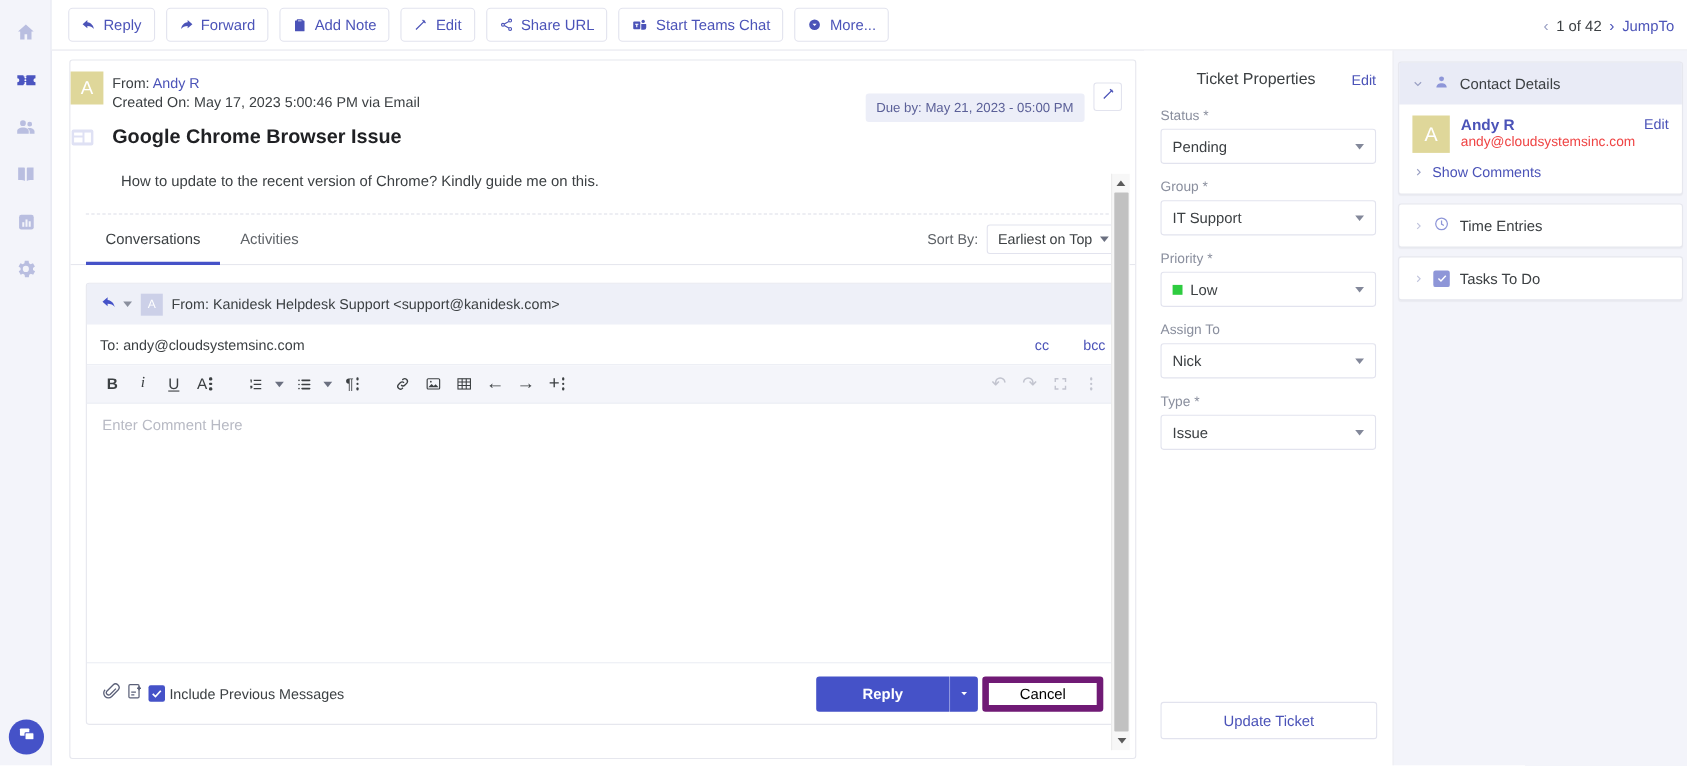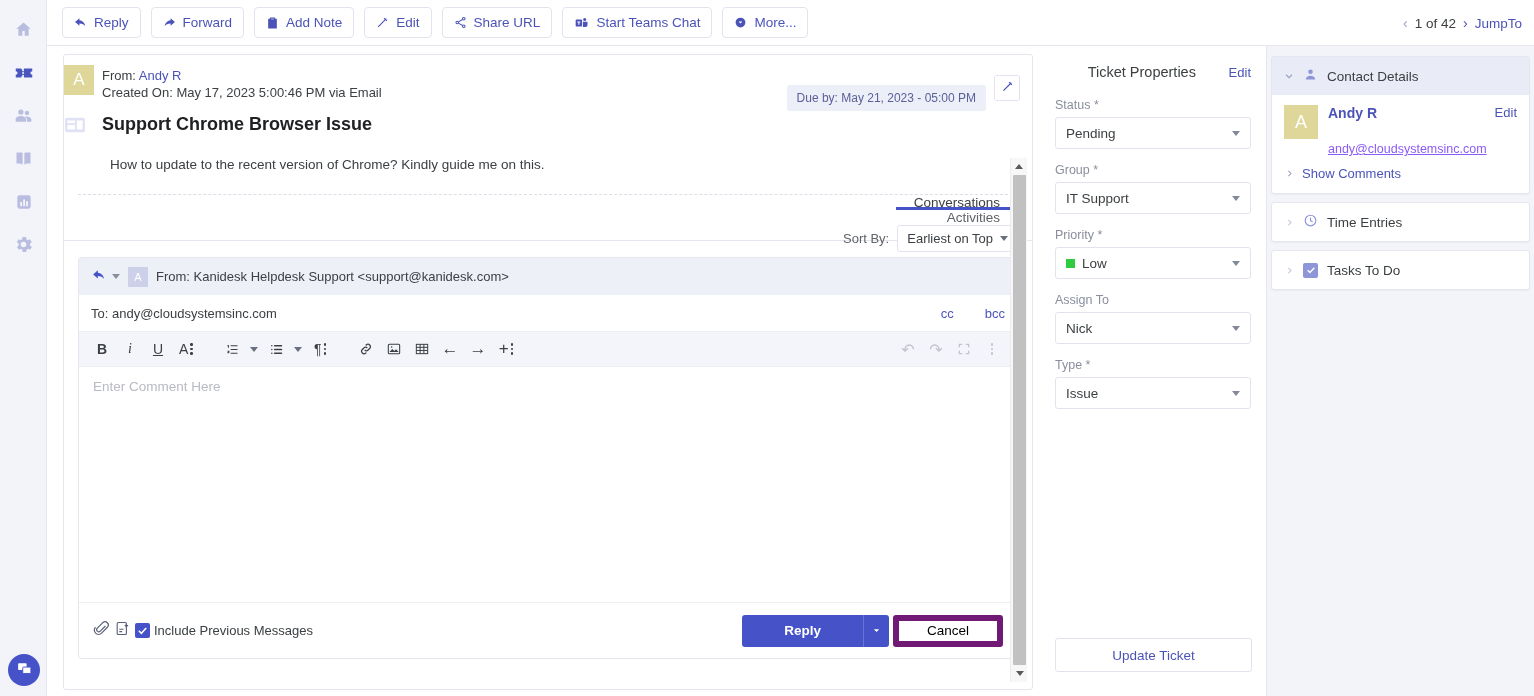--- a/index.html
+++ b/index.html
@@ -131,25 +131,24 @@
   }
 
   #dotted-sep {
     margin: 22px 14px 0 14px;
     border-top: 1px dashed #dcdde8;
   }
 
   
   #tabs-row {
     position: relative;
-    display: flex; align-items: flex-end;
+    display: flex; align-items: center;
     height: 46px;
     border-bottom: 1px solid #e6e7ee;
     padding: 0 14px;
-    flex-direction: column;
   }
   .tab {
     font-size: 13.5px; color: #5f6368;
     padding: 0 18px; height: 46px;
     display: flex; align-items: center; cursor: pointer;
   }
   .tab.active { color: #3c4043; box-shadow: inset 0 -3px 0 #4552c8; }
   #sortby {
     margin-left: auto;
     display: flex; align-items: center; gap: 8px;
@@ -365,21 +364,21 @@
     display: inline-flex; align-items: center; justify-content: center;
   }
   .acc-body { padding: 10px 12px 12px 12px; }
   #contact-row { display: flex; align-items: flex-start; gap: 10px; }
   #contact-av {
     width: 34px; height: 34px; background: #dfd79a; color: #fff;
     display: flex; align-items: center; justify-content: center;
     font-size: 18px; flex: 0 0 34px;
   }
   #contact-name { font-size: 14px; font-weight: bold; color: #4b53b8; cursor: pointer; }
-  #contact-email { font-size: 12.5px; color: #8b5cf6; margin-top: 21px; text-decoration: underline; }
+  #contact-email { font-size: 12.5px; color: #ef4444; margin-top: 1px; }
   #contact-edit { color: #4b53b8; font-size: 13px; cursor: pointer; margin-left: auto; }
   #show-comments {
     margin-top: 10px;
     display: flex; align-items: center; gap: 8px;
     font-size: 13px; color: #4b53b8; cursor: pointer;
   }
   .tick-box {
     width: 15px; height: 15px; background: #8e96d8; border-radius: 2px;
     display: inline-flex; align-items: center; justify-content: center;
   }
@@ -554,21 +553,21 @@
 
       <div id="subject-row">
         <div id="subject-icon">
           <svg width="22" height="18" viewBox="0 0 24 20">
             <rect x="1" y="2" width="22" height="16" rx="2" fill="#dfe1f4"></rect>
             <rect x="3.5" y="5" width="8.5" height="3" fill="#ffffff"></rect>
             <rect x="3.5" y="10" width="8.5" height="5" fill="#ffffff"></rect>
             <rect x="14" y="5" width="6.5" height="10" fill="#ffffff"></rect>
           </svg>
         </div>
-        <div id="subject-title">Support Chrome Browser Issue</div>
+        <div id="subject-title">Google Chrome Browser Issue</div>
       </div>
 
       <div id="body-text">How to update to the recent version of Chrome? Kindly guide me on this.</div>
       <div id="dotted-sep"></div>
     </div>
 
     <div id="tabs-row">
       <div class="tab active">Conversations</div>
       <div class="tab">Activities</div>
       <div id="sortby">

